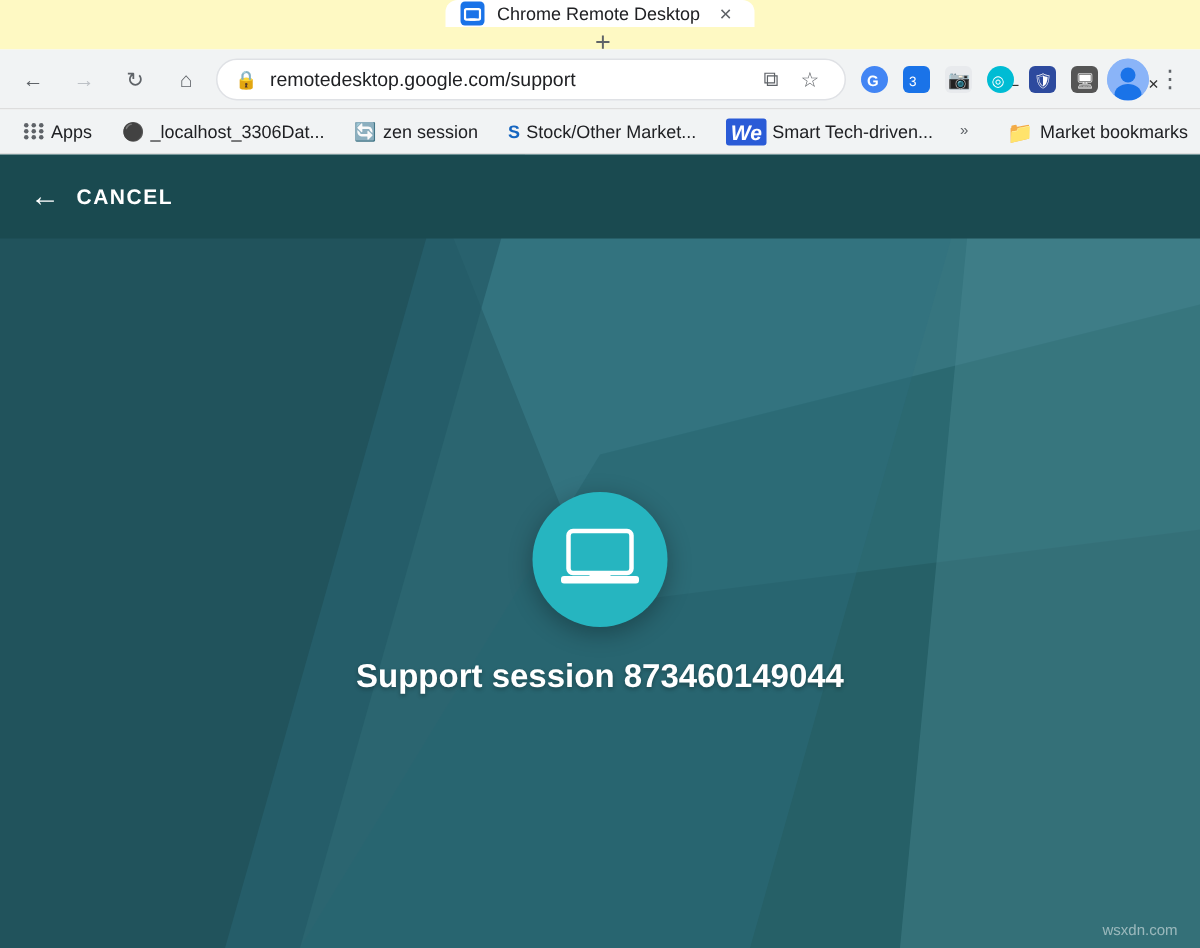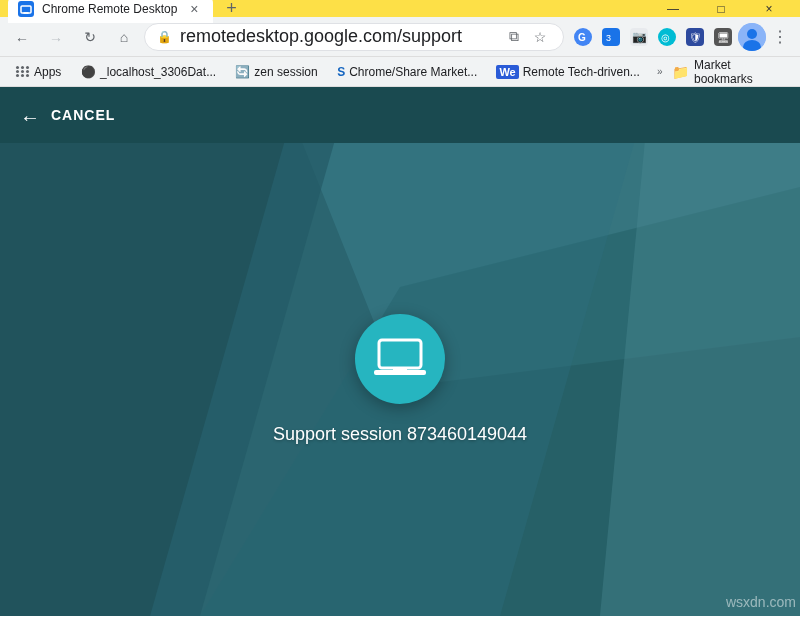--- a/index.html
+++ b/index.html
@@ -1,25 +1,26 @@
 <!DOCTYPE html>
 <html><head>
   <meta charset="utf-8">
   <style>
     * { margin: 0; padding: 0; box-sizing: border-box; }
     body { width: 800px; height: 632px; font-family: 'Segoe UI', Arial, sans-serif; overflow: hidden; background: #fff; }
 
     
     .title-bar {
-      height: 17px;
-      background: #fde047;
+      height: 33px;
+      background: #fef9c3;
       display: flex;
       align-items: center;
       padding: 0 8px;
       user-select: none;
+      flex-direction: column;
     }
     .tab {
       display: flex;
       align-items: center;
       background: #fff;
       height: 28px;
       padding: 0 10px;
       border-radius: 8px 8px 0 0;
       gap: 8px;
       min-width: 200px;
@@ -83,21 +84,21 @@
       height: 28px;
       background: #fff;
       border-radius: 14px;
       display: flex; align-items: center;
       padding: 0 12px;
       gap: 8px;
       border: 1px solid #dfe1e5;
       font-size: 13px; color: #202124;
     }
     .url-lock { color: #5f6368; font-size: 12px; }
-    .url-text { flex: 1; font-size: 18px; color: #202124; }
+    .url-text { flex: 1; font-size: 13px; color: #202124; }
     .url-icons { display: flex; gap: 4px; align-items: center; }
     .url-icon { width: 22px; height: 22px; display: flex; align-items: center; justify-content: center; font-size: 14px; color: #5f6368; cursor: pointer; border-radius: 50%; }
     .ext-icons { display: flex; gap: 2px; align-items: center; }
     .ext-icon { width: 26px; height: 26px; display: flex; align-items: center; justify-content: center; cursor: pointer; border-radius: 3px; }
     .profile-icon { width: 28px; height: 28px; border-radius: 50%; background: #8ab4f8; display: flex; align-items: center; justify-content: center; overflow: hidden; cursor: pointer; }
     .menu-icon { color: #5f6368; font-size: 16px; cursor: pointer; padding: 4px; }
 
     
     .bookmarks-bar {
       height: 30px;
@@ -170,37 +171,37 @@
       width: 90px; height: 90px;
       background: #26b5c0;
       border-radius: 50%;
       display: flex; align-items: center; justify-content: center;
       margin-bottom: 20px;
       box-shadow: 0 4px 16px rgba(0,0,0,0.3);
     }
 
     .session-label {
       color: #fff;
-      font-size: 18px;
-      font-weight: 400;
+      font-size: 22px;
+      font-weight: 700;
       text-shadow: 0 1px 3px rgba(0,0,0,0.3);
     }
 
     
     .bg-svg {
       position: absolute;
       top: 0; left: 0; width: 100%; height: 100%;
     }
 
     
     .watermark {
       position: absolute;
-      bottom: 6px; right: 4px;
+      bottom: 6px; right: 15px;
       color: rgba(255,255,255,0.5);
-      font-size: 14px;
+      font-size: 10px;
       z-index: 20;
       margin-top: 28px;
     }
   </style>
 </head>
 <body>
 
 <div class="title-bar">
   <div class="tab">
     <div class="tab-icon">
@@ -300,25 +301,25 @@
   <div class="bm-item">
     <span style="color:#5f6368;font-size:12px;">⚫</span>
     <span>_localhost_3306Dat...</span>
   </div>
   <div class="bm-item">
     <span style="font-size:12px;">🔄</span>
     <span>zen session</span>
   </div>
   <div class="bm-item">
     <span style="color:#1565c0;font-size:12px;font-weight:bold;">S</span>
-    <span>Chrome/Share Market...</span>
+    <span>Stock/Other Market...</span>
   </div>
   <div class="bm-item">
-    <span style="color:#fff;background:#2a5bd7;padding:1px 3px;font-size:11px;font-weight:bold;border-radius:2px;">We</span>
-    <span>Remote Tech-driven...</span>
+    <span style="color:#fff;background:#2a5bd7;padding:1px 3px;font-size:14px;font-weight:bold;border-radius:2px;font-style:italic;">We</span>
+    <span>Smart Tech-driven...</span>
   </div>
   <span class="bm-chevron">»</span>
   <div class="bm-other">
     <span class="bm-folder-icon">📁</span>
     <span>Market bookmarks</span>
   </div>
 </div>
 
 <div class="browser-content">
   <div class="crd-page">

